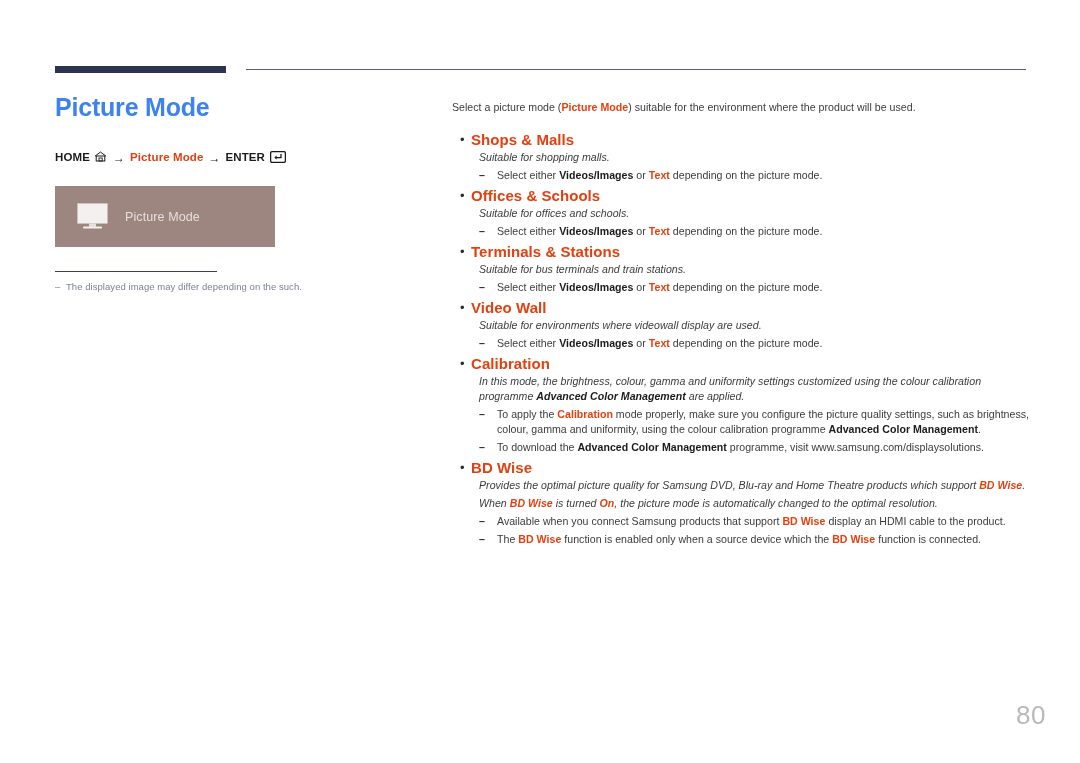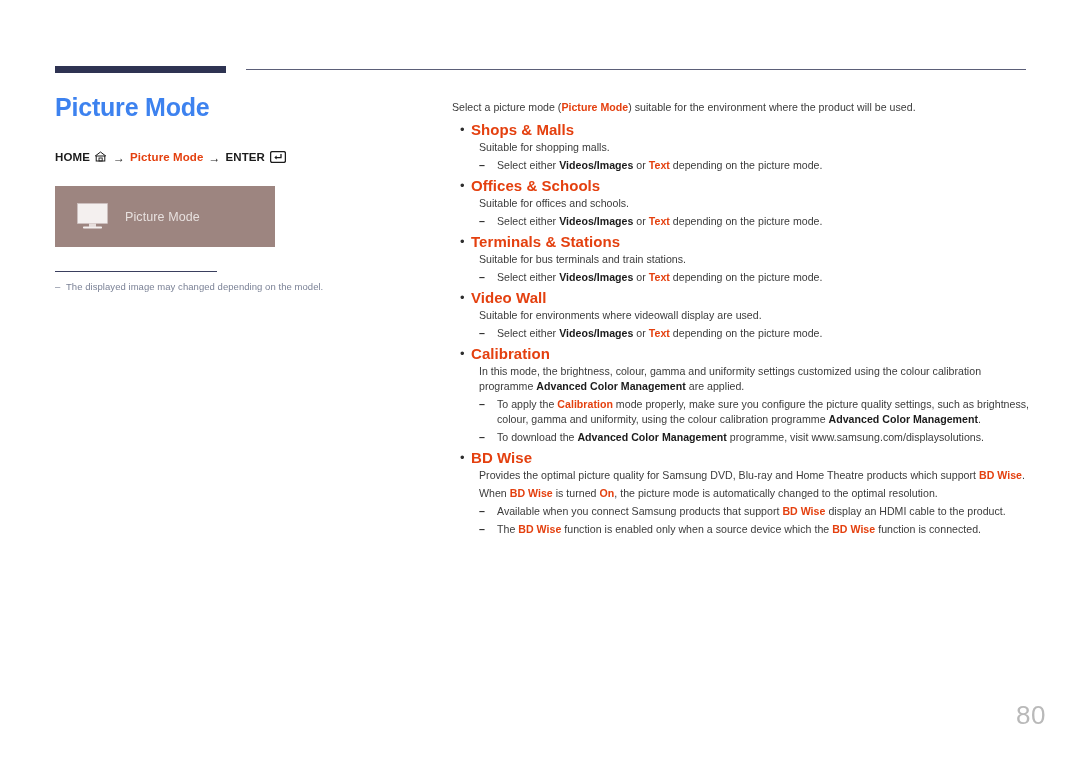--- a/index.html
+++ b/index.html
@@ -145,21 +145,21 @@
   .content-col {
     position: absolute;
     left: 452px;
     top: 100px;
     width: 578px;
     font-size: 10.6px;
     line-height: 15px;
     color: #3b3b3b;
   }
   .intro {
-    margin-bottom: 7px;
+    margin-bottom: 17px;
     letter-spacing: 0.02px;
   }
 
   .bullet-row {
     display: flex;
     align-items: flex-start;
     margin-top: 5px;
   }
   .bullet-dot {
     flex: 0 0 auto;
@@ -175,20 +175,21 @@
     font-weight: bold;
     color: #e4400f;
     font-size: 15px;
     letter-spacing: 0.05px;
   }
 
   .para {
     margin-left: 27px;
     margin-top: 3px;
     letter-spacing: 0.02px;
+    font-style: italic;
   }
 
   .dash-row {
     display: flex;
     align-items: flex-start;
     margin-left: 27px;
     margin-top: 3px;
   }
   .dash-mark {
     flex: 0 0 auto;
@@ -255,21 +256,21 @@
         <rect x="6" y="23.4" width="19" height="2.1" rx="0.8" fill="#f4f0ef"></rect>
       </svg>
     </span>
     <span class="preview-label">Picture Mode</span>
   </div>
 
   <div class="note-block">
     <div class="note-rule"></div>
     <div class="note-line">
       <span class="note-dash">–</span>
-      <span>The displayed image may changed depending on the model.</span>
+      <span>The displayed image may differ depending on the such.</span>
     </div>
   </div>
 
 </div>
 
 <div class="content-col">
 
   <div class="intro">
     <span>Select a picture mode (</span><b class="red">Picture Mode</b><span>) suitable for the environment where the product will be used.</span>
   </div>

